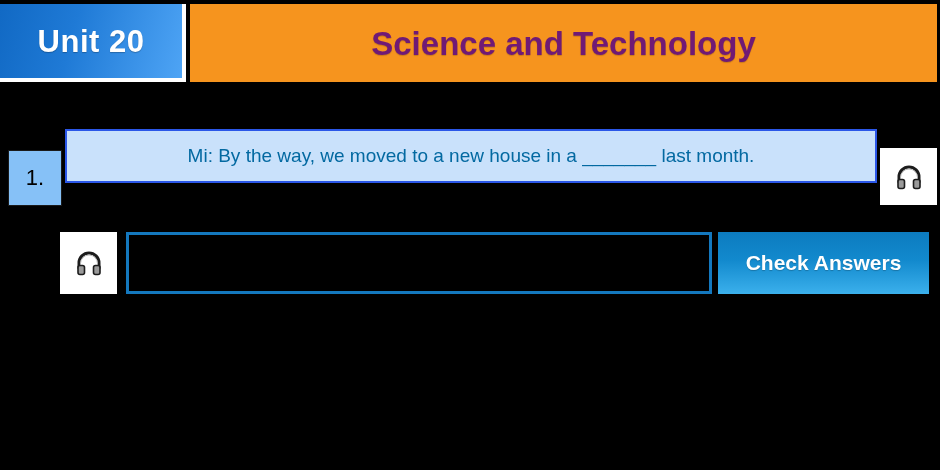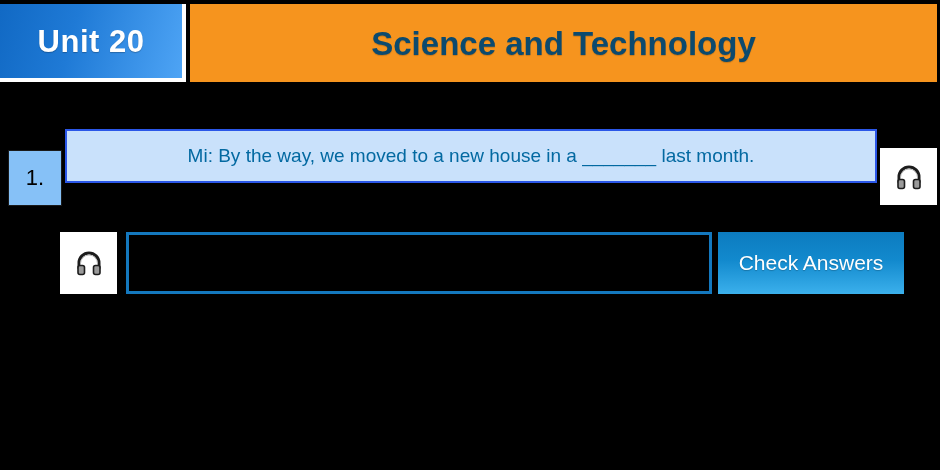--- a/index.html
+++ b/index.html
@@ -51,21 +51,21 @@
     left: 190px;
     top: 4px;
     width: 747px;
     height: 78px;
     background: #f6941e;
     display: flex;
     align-items: center;
     justify-content: center;
   }
   .title-banner-label {
-    color: #0c4a6e;
+    color: #701a75;
     font-size: 33px;
     font-weight: bold;
     line-height: 1;
     text-shadow: 0 1px 1px rgba(0,0,0,0.18);
   }
 
   
   .question-row {
     position: absolute;
     left: 0;
@@ -152,28 +152,28 @@
     font-family: "Liberation Sans", sans-serif;
     font-size: 19px;
     padding: 0 10px;
     outline: none;
   }
   .answer-input::placeholder { color: #555555; }
   .check-button {
     position: absolute;
     left: 718px;
     top: 2px;
-    width: 186px;
+    width: 211px;
     height: 62px;
     background: linear-gradient(180deg, #0c7bbf 0%, #1289cd 45%, #3bb0ec 100%);
     border: none;
     color: #ffffff;
     font-family: "Liberation Sans", sans-serif;
     font-size: 21px;
-    font-weight: normal;
+    font-weight: bold;
     cursor: pointer;
     text-shadow: 0 1px 1px rgba(0,0,0,0.22);
   }
 
   
   .hp-svg { display: block; }
 </style>
 </head>
 <body>
 

